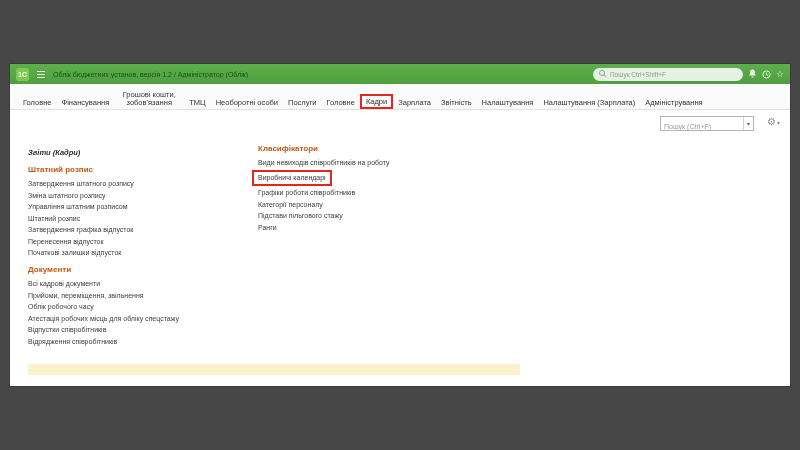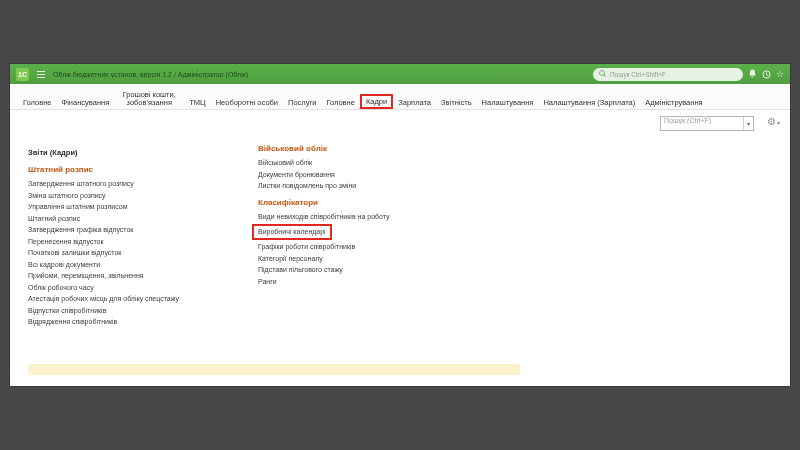--- a/index.html
+++ b/index.html
@@ -28,33 +28,33 @@
   .tb-icon{color:#e9f5e2;font-size:9px;line-height:1;cursor:pointer;flex:0 0 auto;}
 
   
   .menubar{height:26px;background:#fbfbfb;border-bottom:1px solid #e2e2e2;display:flex;align-items:flex-end;padding:0 8px;}
   .menu-item{font-size:7.5px;color:#333;padding:2px 5px;white-space:nowrap;cursor:pointer;}
   .menu-item.two-line{white-space:normal;max-width:70px;line-height:8px;text-align:center;margin-top:10px;}
   .menu-item.annot{border:2px solid var(--red);padding:1px 4px;}
 
   
   .content{position:absolute;left:0;top:46px;right:0;bottom:0;background:#fff;overflow:hidden;}
-  .panel-search{position:absolute;top:6px;right:36px;width:94px;height:15px;border:1px solid #b5b5b5;display:flex;align-items:flex-start;background:#fff;}
+  .panel-search{position:absolute;top:6px;right:36px;width:94px;height:15px;border:1px solid #b5b5b5;display:flex;align-items:flex-end;background:#fff;}
   .panel-search input{flex:1;border:none;outline:none;font-size:7px;color:#444;padding:0 3px;min-width:0;font-family:inherit;background:transparent;}
   .panel-search input::placeholder{color:#9a9a9a;}
   .ps-arrow{font-size:6px;color:#666;padding:0 3px;border-left:1px solid #d0d0d0;height:100%;display:flex;align-items:center;cursor:pointer;}
   .gear-group{position:absolute;top:7px;right:10px;display:flex;align-items:center;gap:1px;cursor:pointer;}
   .gear{font-size:10px;color:#8c8c8c;line-height:1;}
   .gear-arrow{font-size:6px;color:#8c8c8c;}
 
   .col{position:absolute;}
   .col-left{left:18px;top:38px;width:222px;}
   .col-mid{left:248px;top:26px;width:262px;}
 
-  .report-link{display:block;font-size:7.5px;font-weight:bold;color:#2e2e2e;margin-bottom:4px;cursor:pointer;text-decoration:none;}
+  .report-link{display:block;font-size:7.5px;font-weight:bold;color:#2e2e2e;margin-bottom:4px;cursor:pointer;text-decoration:none;font-style:italic;}
   .section-title{color:var(--orange);font-size:8px;font-weight:bold;margin:8px 0 5px;}
   .link{display:block;width:max-content;max-width:100%;font-size:7px;color:#3c3c3c;line-height:9px;margin-bottom:2.5px;cursor:pointer;text-decoration:none;}
   .link.red-box{border:2px solid var(--red);padding:1.5px 4px;margin-left:-6px;}
   .link.outlined{border:1px solid #a8a8a8;padding:1.5px 4px;margin-left:-6px;background:#fff;border-radius:1px;}
 
   .yellow-strip{position:absolute;left:18px;top:254px;width:492px;height:11px;background:#fbf2cb;z-index:4;}
 </style>
 </head>
 <body>
 
@@ -118,36 +118,31 @@
         <a class="link">Штатний розпис</a>
       </div>
 
       <div class="section">
         <a class="link">Затвердження графіка відпусток</a>
         <a class="link">Перенесення відпусток</a>
         <a class="link">Початкові залишки відпусток</a>
       </div>
 
       <div class="section">
+        <div class="section-title">Документи</div>
         <a class="link">Всі кадрові документи</a>
         <a class="link">Прийоми, переміщення, звільнення</a>
         <a class="link">Облік робочого часу</a>
         <a class="link">Атестація робочих місць для обліку спецстажу</a>
         <a class="link">Відпустки співробітників</a>
         <a class="link">Відрядження співробітників</a>
       </div>
     </div>
 
     <div class="col col-mid">
-      <div class="section">
-        <div class="section-title">Військовий облік</div>
-        <a class="link">Військовий облік</a>
-        <a class="link">Документи бронювання</a>
-        <a class="link">Листки повідомлень про зміни</a>
-      </div>
 
       <div class="section">
         <div class="section-title">Класифікатори</div>
         <a class="link">Види невиходів співробітників на роботу</a>
         <a class="link red-box">Виробничі календарі</a>
         <a class="link">Графіки роботи співробітників</a>
         <a class="link">Категорії персоналу</a>
         <a class="link">Підстави пільгового стажу</a>
         <a class="link">Ранги</a>
       </div>

